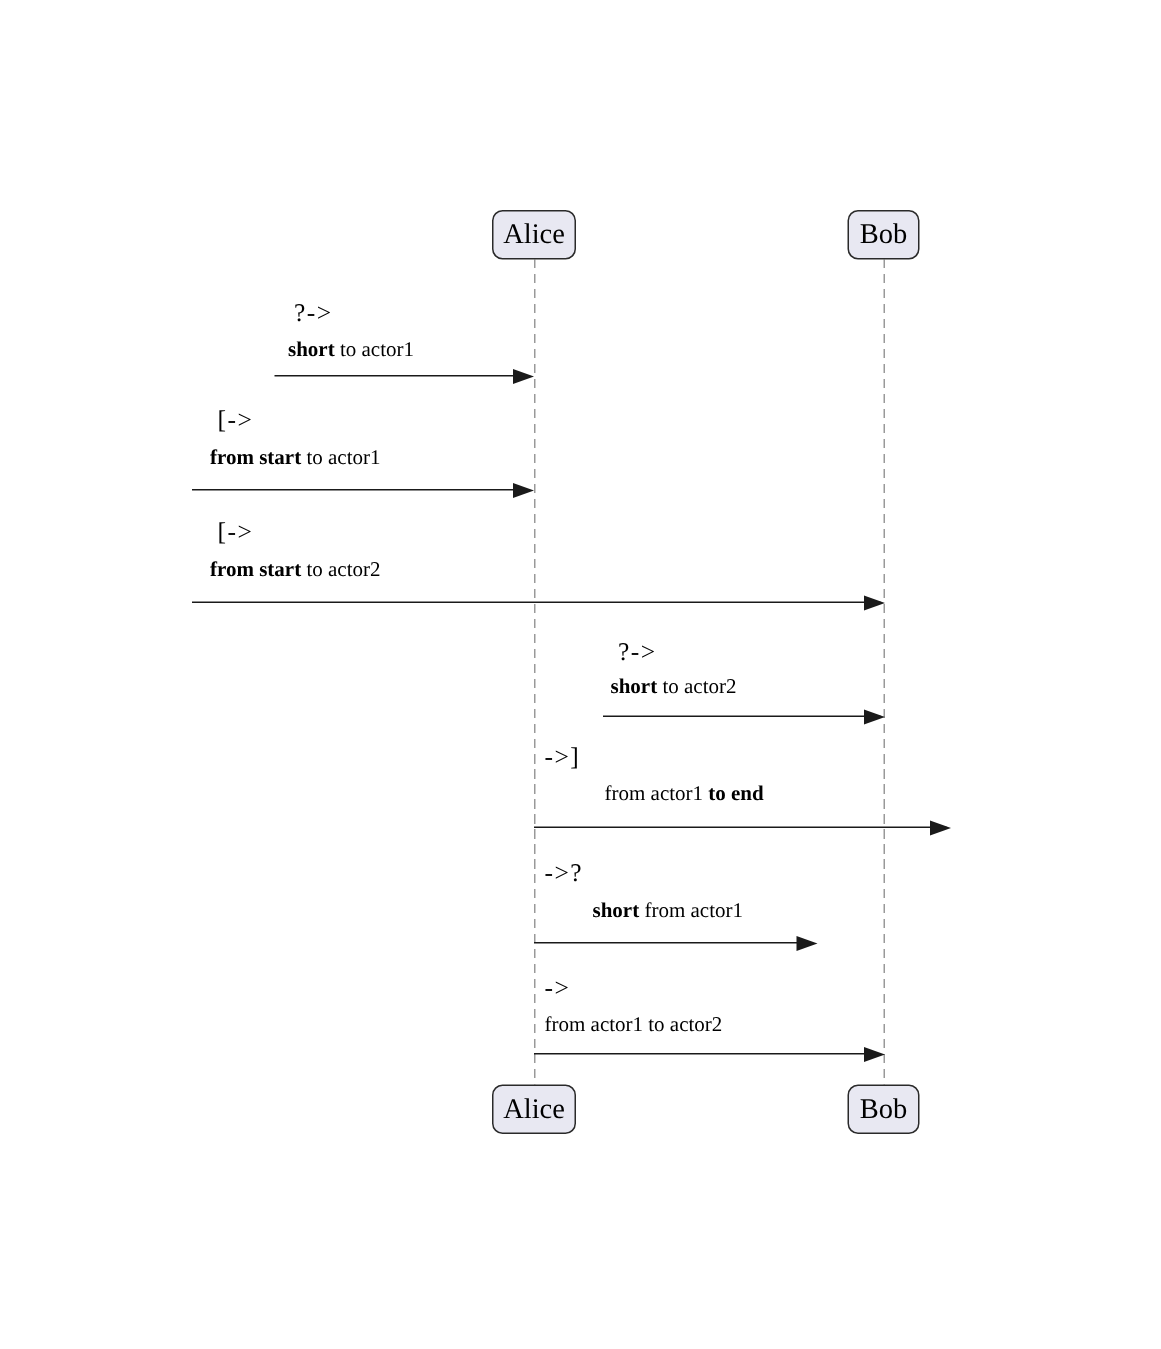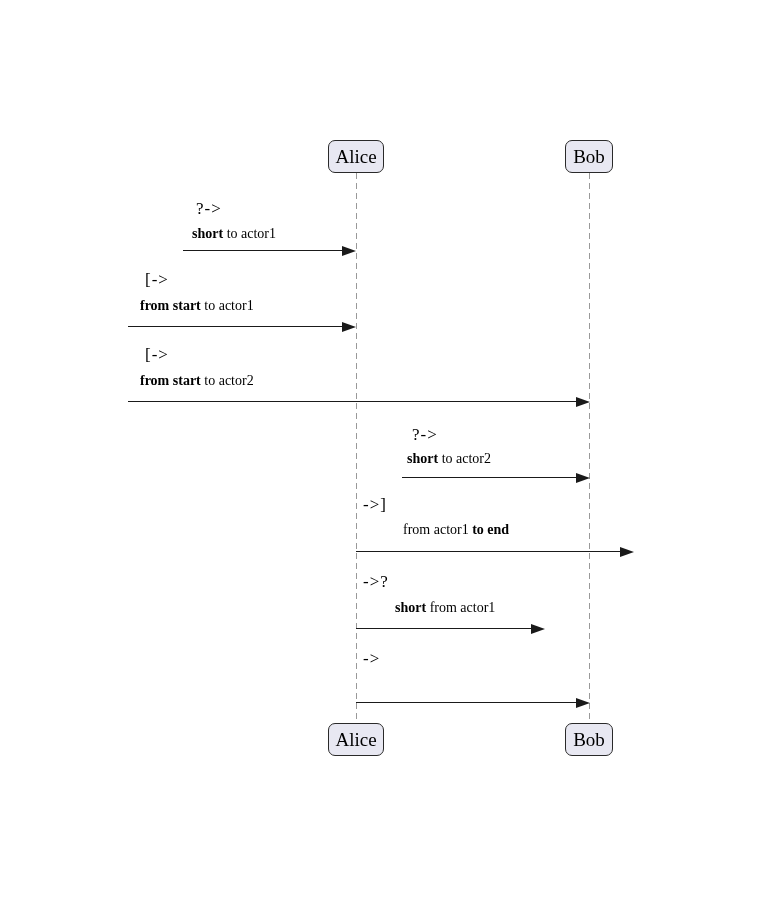--- a/index.html
+++ b/index.html
@@ -72,15 +72,16 @@
     <div class="arrowhead" style="left: 576px; top: 472.7px;"></div>
     <div class="msg-op" style="left: 363px; top: 496px;">-&gt;]</div>
     <div class="msg-text" style="left: 363px; top: 522px; margin-left: 40px;"><span>from actor1 </span><b>to end</b></div>
     <div class="msg-line" style="left: 356px; top: 551px; width: 275px;"></div>
     <div class="arrowhead" style="left: 620px; top: 546.7px;"></div>
     <div class="msg-op" style="left: 363px; top: 573px;">-&gt;?</div>
     <div class="msg-text" style="left: 363px; top: 600px; margin-left: 32px;"><b>short</b><span> from actor1</span></div>
     <div class="msg-line" style="left: 356px; top: 628px; width: 186px;"></div>
     <div class="arrowhead" style="left: 531px; top: 623.7px;"></div>
     <div class="msg-op" style="left: 363px; top: 650px;">-&gt;</div>
+    <div class="msg-text" style="left: 363px; top: 676px;"><span>from actor1 to actor2</span></div>
     <div class="msg-line" style="left: 356px; top: 702px; width: 231px;"></div>
     <div class="arrowhead" style="left: 576px; top: 697.7px;"></div>
   </div>
 
 </body></html>

